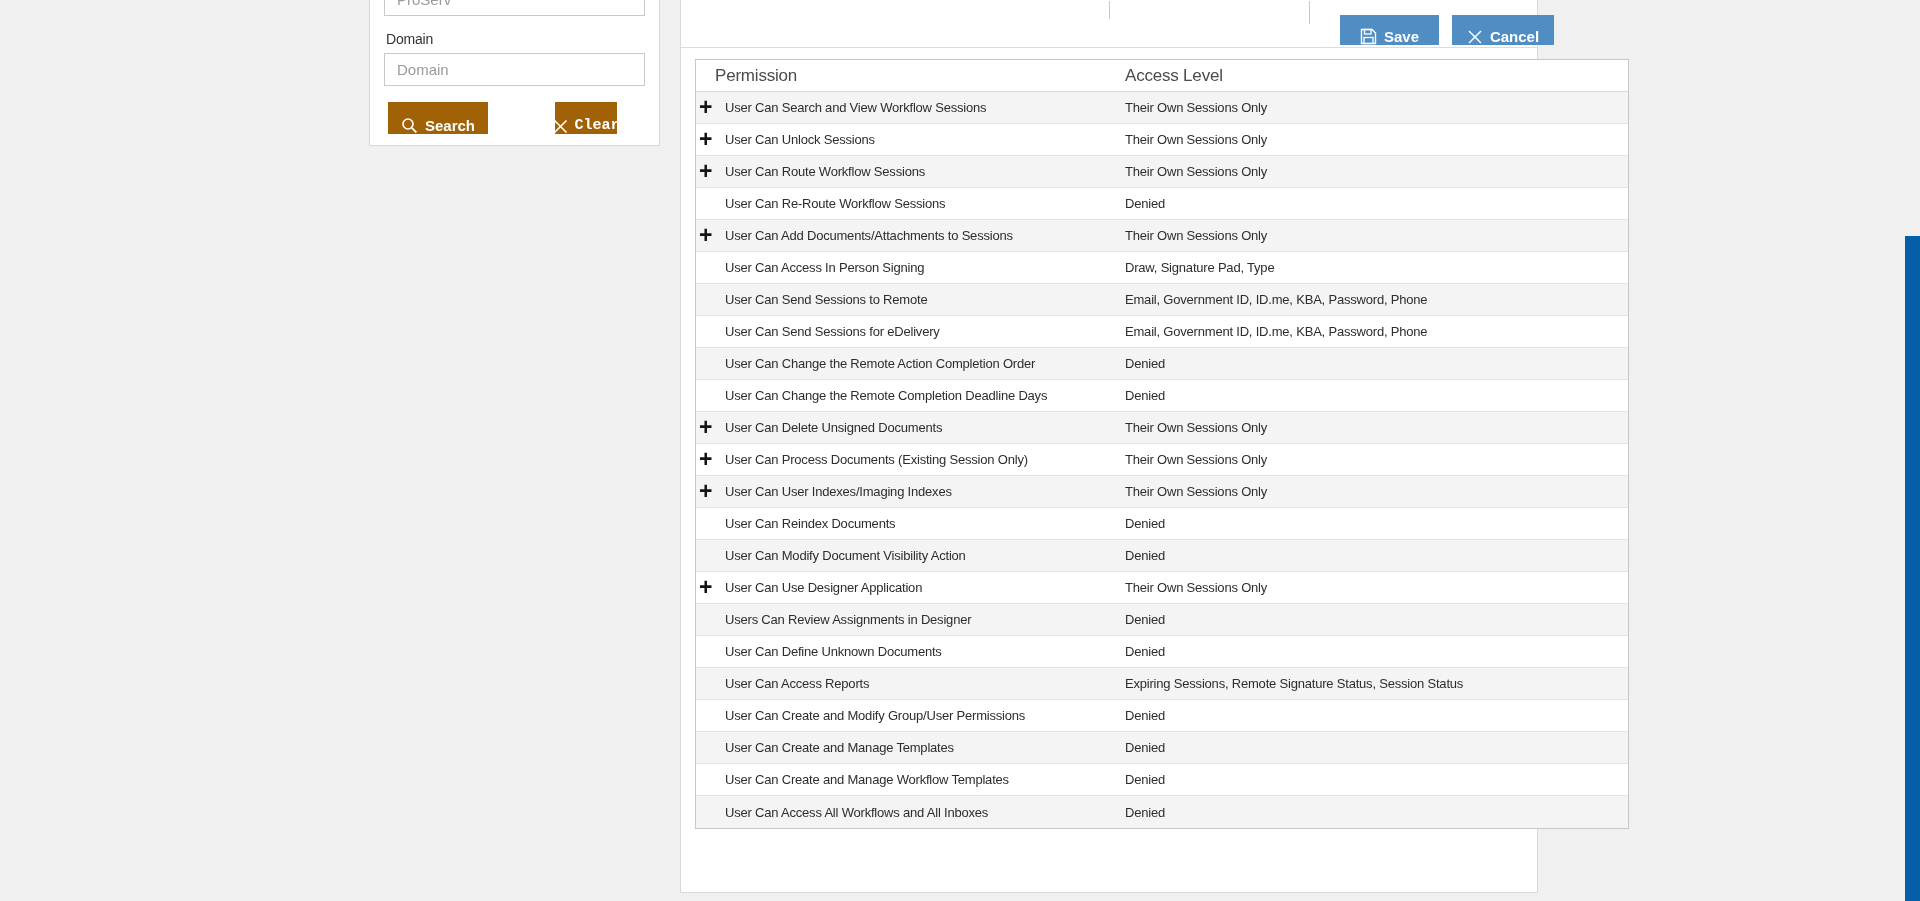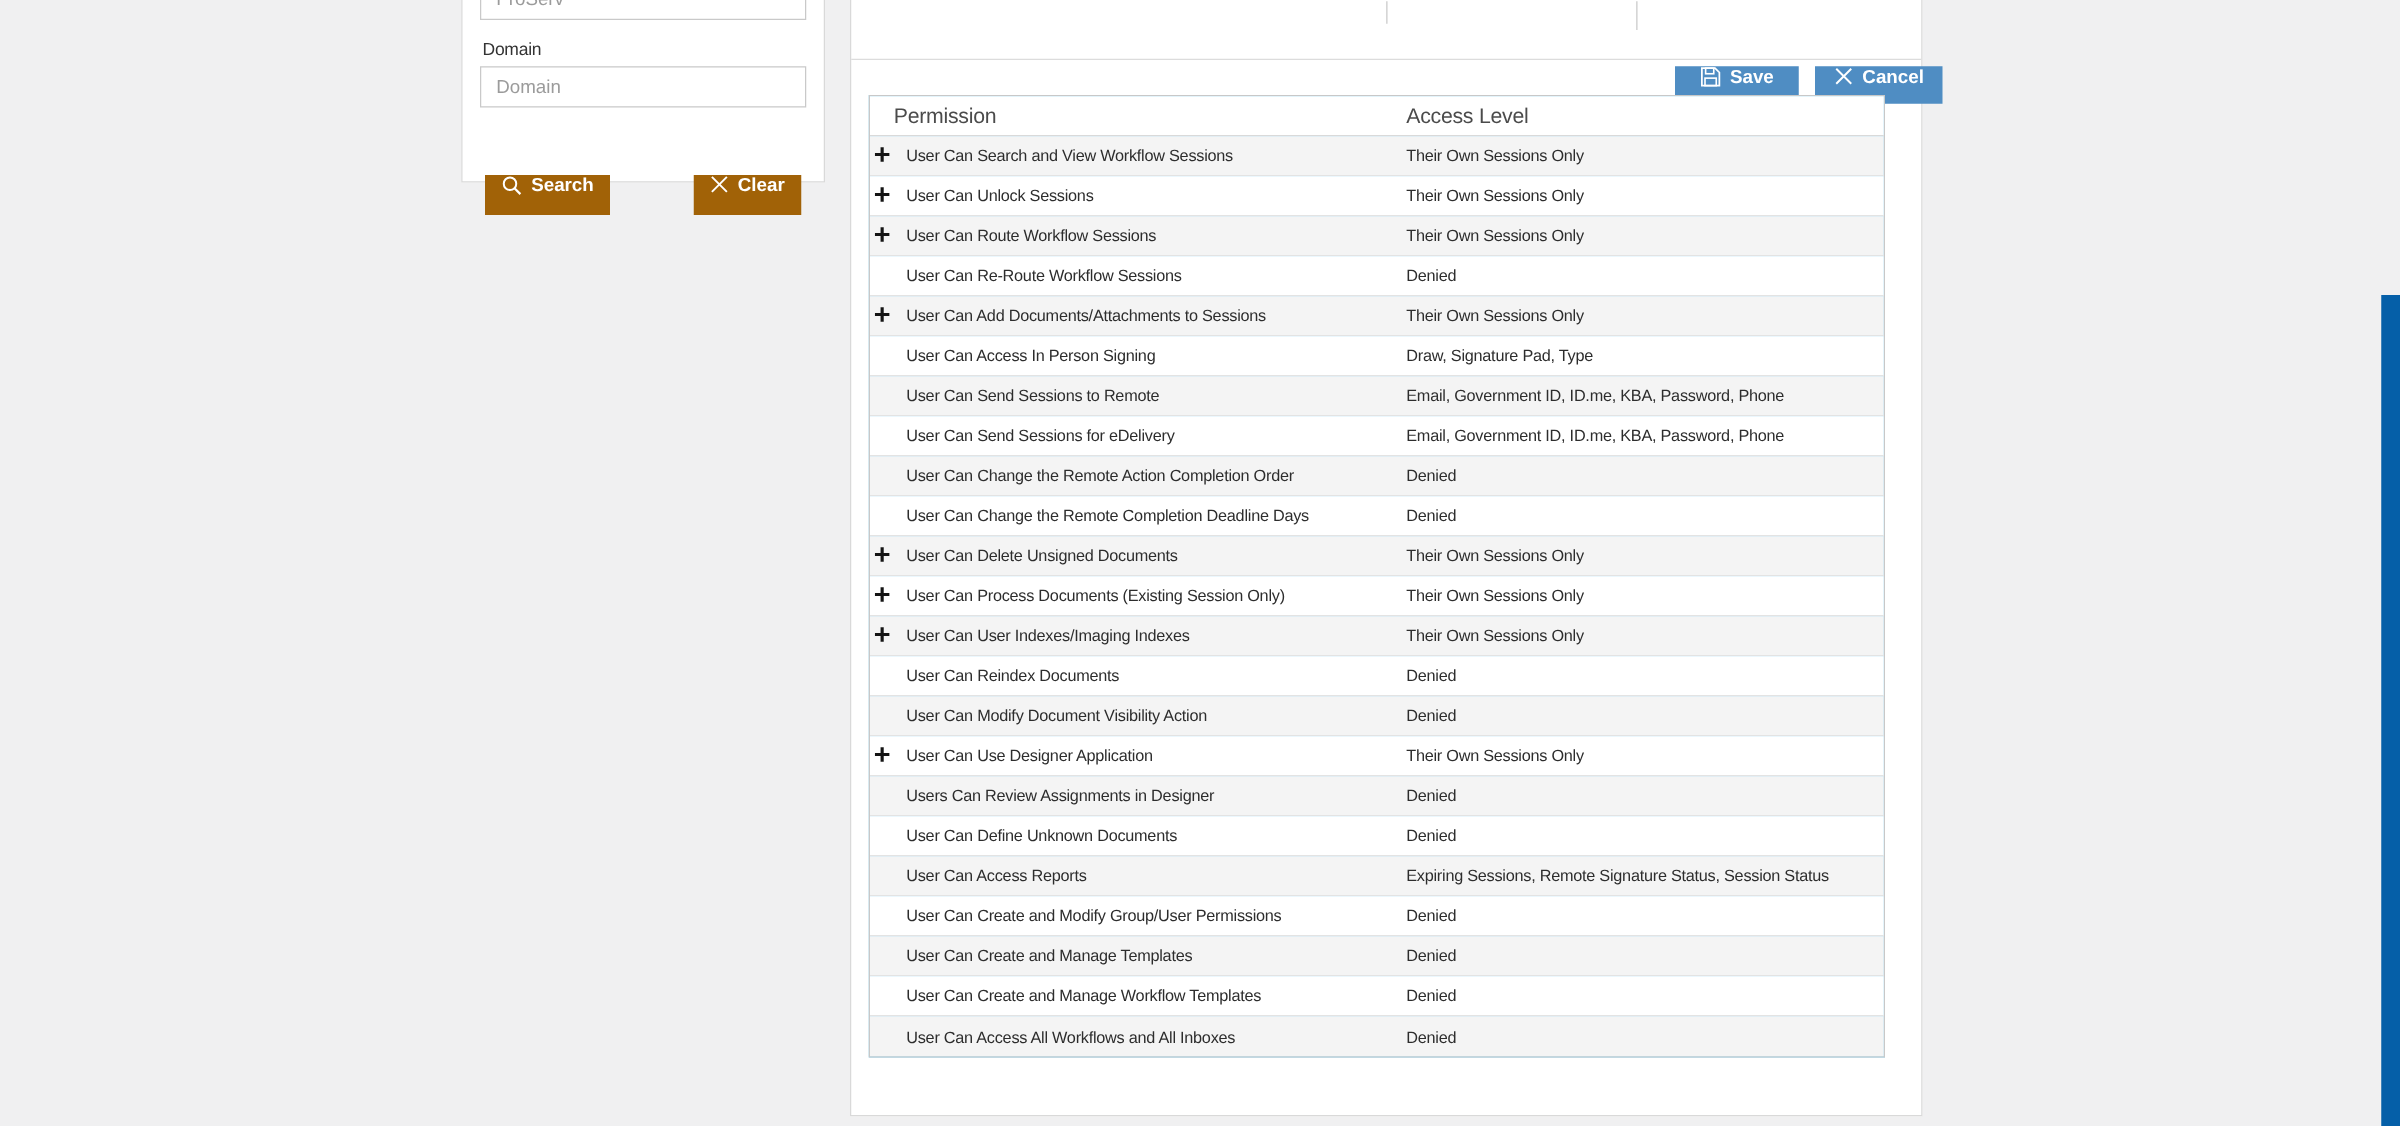--- a/index.html
+++ b/index.html
@@ -11,40 +11,40 @@
   .left-panel { position:absolute; left:369px; top:-60px; width:291px; height:206px;
     background:#ffffff; border:1px solid #d9d9d9; }
   .cutoff-input { position:absolute; left:14px; top:42px; width:261px; height:33px;
     border:1px solid #c9c9c9; background:#fff; padding:0 12px; font-size:15px; color:#444;
     font-family:"Liberation Sans", sans-serif; outline:none; }
   .cutoff-input::placeholder, .domain-input::placeholder { color:#9b9b9b; }
   .domain-label { position:absolute; left:16px; top:90px; font-size:14px; color:#333; }
   .domain-input { position:absolute; left:14px; top:112px; width:261px; height:33px;
     border:1px solid #c9c9c9; background:#fff; padding:0 12px; font-size:15px; color:#444;
     font-family:"Liberation Sans", sans-serif; outline:none; }
-  .btn { display:flex; align-items:flex-start; justify-content:center; gap:7px;
-    border:none; cursor:pointer; color:#fff; font-family:"Liberation Sans", sans-serif;margin-top:38px; }
+  .btn { display:flex; align-items:flex-end; justify-content:center; gap:7px;
+    border:none; cursor:pointer; color:#fff; font-family:"Liberation Sans", sans-serif; }
   .btn-dark { background:#a16207; font-size:15px; font-weight:700; }
   .search-btn { position:absolute; left:18px; top:161px; width:100px; height:32px; }
-  .clear-btn  { position:absolute; left:185px; top:161px; width:86px; height:32px; }
+  .clear-btn  { position:absolute; left:185px; top:161px; width:62px; height:32px;font-family:Liberation Mono, monospace; }
 
   
   .content-card { position:absolute; left:680px; top:-20px; width:858px; height:913px;
     background:#ffffff; border:1px solid #d9d9d9; }
   .stub-line { position:absolute; width:1px; background:#c9c9c9; }
   .stub-1 { left:428px; top:20px; height:18px; }
   .stub-2 { left:628px; top:20px; height:23px; }
   .card-divider { position:absolute; left:0; top:66px; width:100%; height:1px; background:#dcdcdc; }
   .btn-light { background:#4f8dc3; font-size:15px; font-weight:600; }
   .save-btn   { position:absolute; left:659px; top:34px; width:99px; height:30px; }
   .cancel-btn { position:absolute; left:771px; top:34px; width:102px; height:30px; }
 
   
-  .ptable { position:absolute; left:14px; top:78px; width:813px; background:#7dd3fc;
-    border:1px solid #c8c8c8;margin-top:17px; }
+  .ptable { position:absolute; left:14px; top:78px; width:934px; background:#ec4899;
+    border:1px solid #c8c8c8; }
   .thead { display:flex; height:32px; align-items:center; background:#fff;
     border-bottom:1px solid #d9d9d9; }
   .th { font-size:17px; color:#4b4b4b; }
   .th-perm { width:429px; padding-left:19px; }
   .th-access { flex:1; }
   .trow { display:flex; height:32px; align-items:center; border-bottom:1px solid #e3e3e3; }
   .trow:last-child { border-bottom:none; }
   .trow.odd  { background:#f4f4f4; }
   .trow.even { background:#ffffff; }
   .cell { font-size:13px; color:#2d2d2d; white-space:nowrap; }

